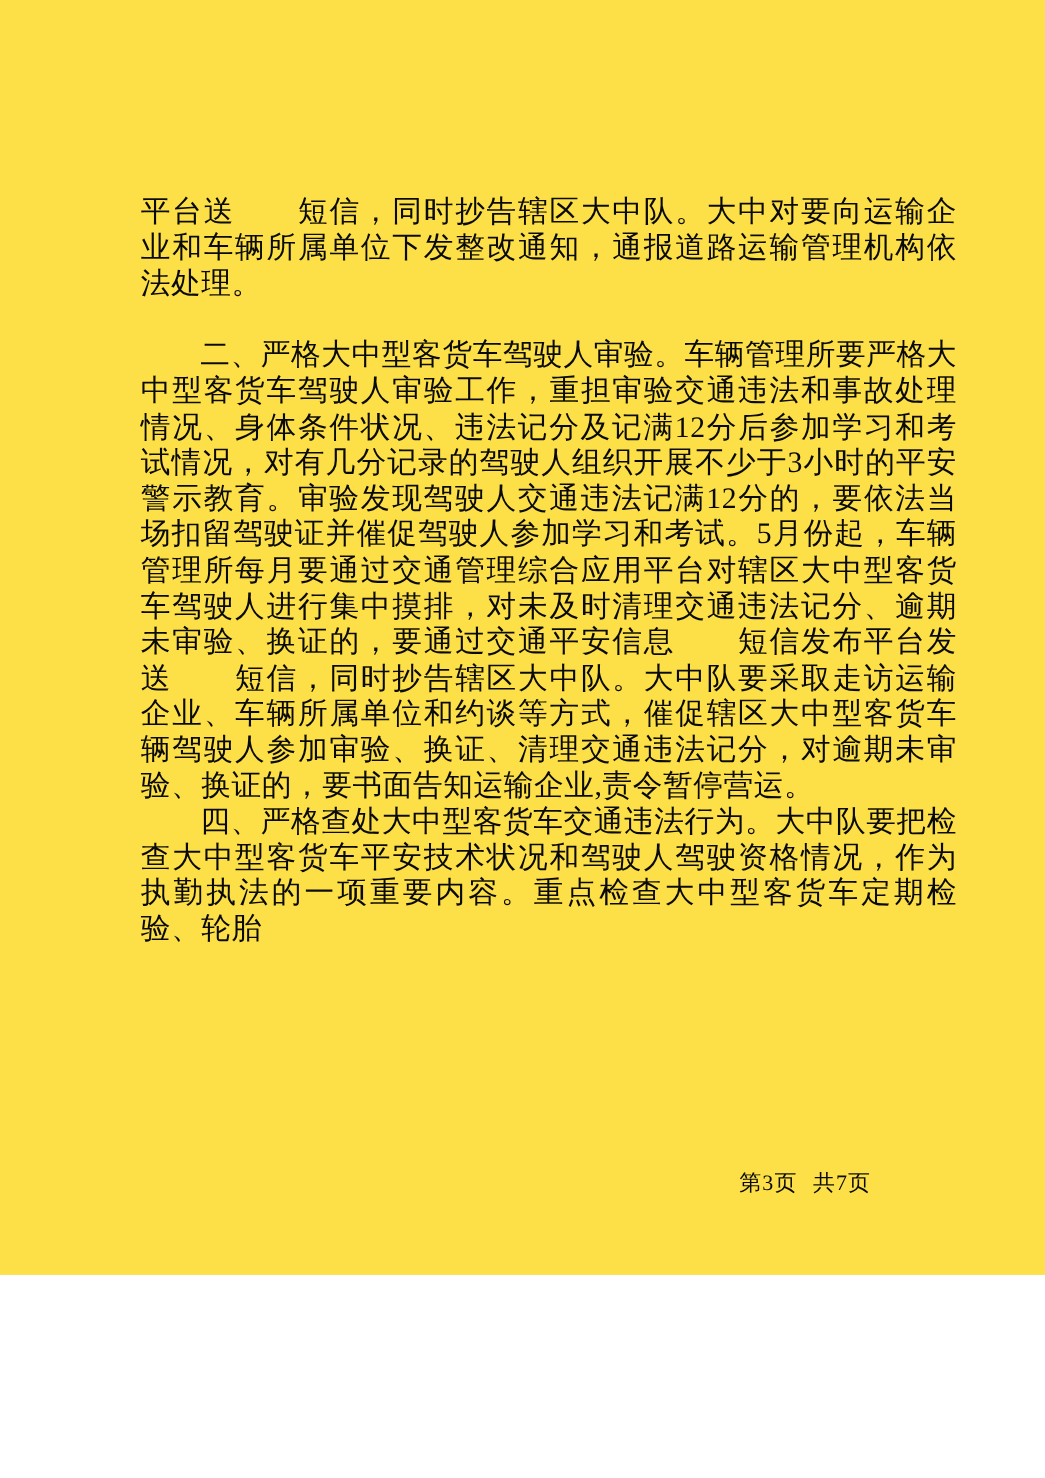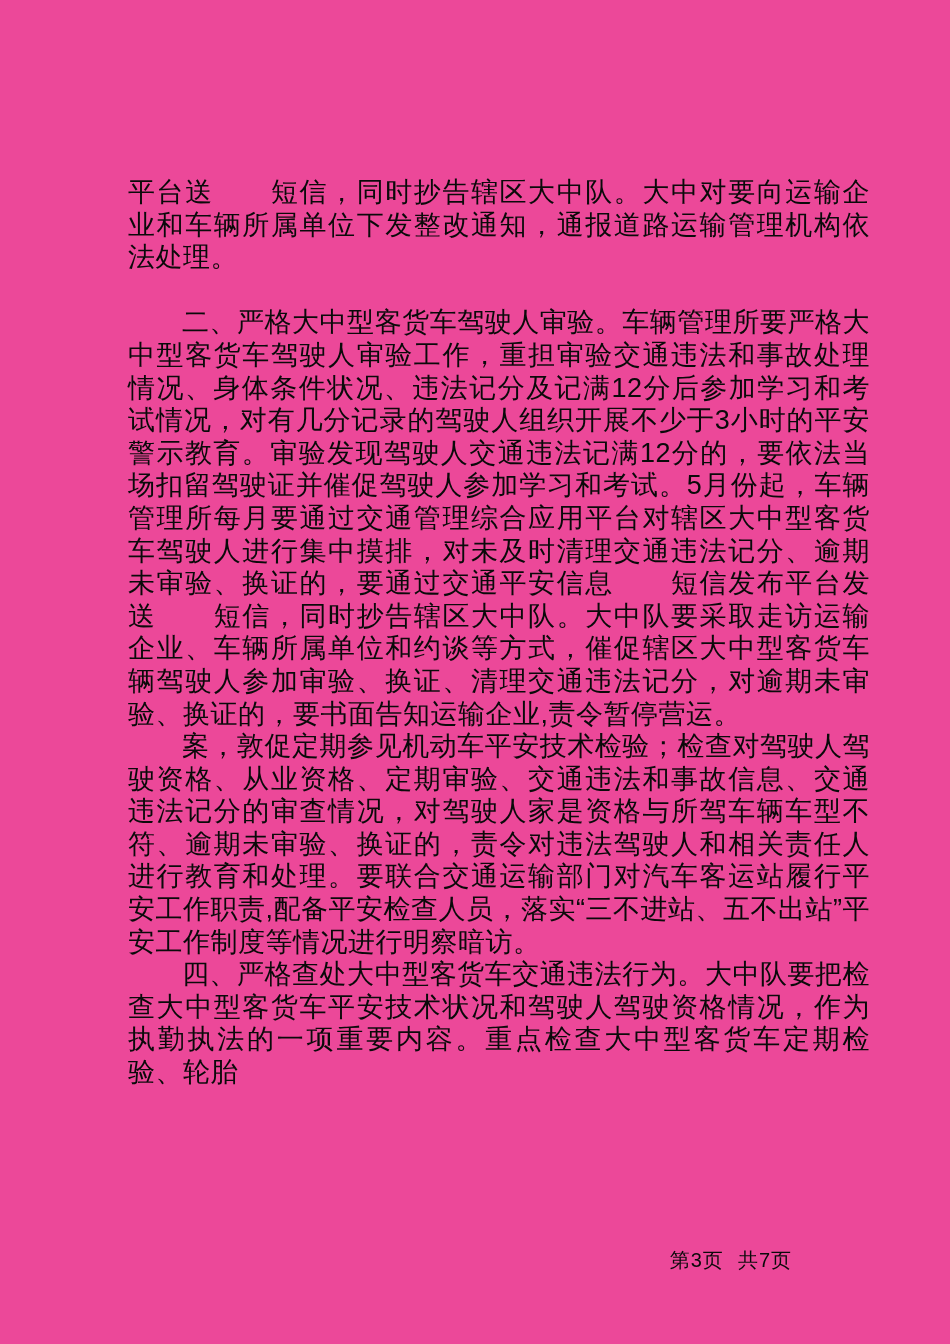--- a/index.html
+++ b/index.html
@@ -3,24 +3,24 @@
 <meta charset="utf-8">
 <style>
   html, body {
     margin: 0;
     padding: 0;
     background: #ffffff;
   }
   .page {
     position: relative;
     width: 950px;
-    height: 1344px;
-    background: #ec4899;
+    height: 1159px;
+    background: #fde047;
     overflow: hidden;
-    font-family: Liberation Sans, sans-serif;
+    font-family: Liberation Serif, serif;
     color: #0a0a0a;
   }
   .content {
     position: absolute;
     left: 128px;
     right: 80px;
     top: 176px;
   }
   .para {
     margin: 0;
@@ -53,20 +53,19 @@
     width: 14px;
   }
 </style>
 </head>
 <body>
 
 <div class="page">
   <div class="content">
     <p class="para">平台送　　短信，同时抄告辖区大中队。大中对要向运输企业和车辆所属单位下发整改通知，通报道路运输管理机构依法处理。</p>
     <p class="para indent space-before">二、严格大中型客货车驾驶人审验。车辆管理所要严格大中型客货车驾驶人审验工作，重担审验交通违法和事故处理情况、身体条件状况、违法记分及记满12分后参加学习和考试情况，对有几分记录的驾驶人组织开展不少于3小时的平安警示教育。审验发现驾驶人交通违法记满12分的，要依法当场扣留驾驶证并催促驾驶人参加学习和考试。5月份起，车辆管理所每月要通过交通管理综合应用平台对辖区大中型客货车驾驶人进行集中摸排，对未及时清理交通违法记分、逾期未审验、换证的，要通过交通平安信息　　短信发布平台发送　　短信，同时抄告辖区大中队。大中队要采取走访运输企业、车辆所属单位和约谈等方式，催促辖区大中型客货车辆驾驶人参加审验、换证、清理交通违法记分，对逾期未审验、换证的，要书面告知运输企业,责令暂停营运。</p>
-    <p class="para indent">案，敦促定期参见机动车平安技术检验；检查对驾驶人驾驶资格、从业资格、定期审验、交通违法和事故信息、交通违法记分的审查情况，对驾驶人家是资格与所驾车辆车型不符、逾期未审验、换证的，责令对违法驾驶人和相关责任人进行教育和处理。要联合交通运输部门对汽车客运站履行平安工作职责,配备平安检查人员，落实“三不进站、五不出站”平安工作制度等情况进行明察暗访。</p>
     <p class="para indent">四、严格查处大中型客货车交通违法行为。大中队要把检查大中型客货车平安技术状况和驾驶人驾驶资格情况，作为执勤执法的一项重要内容。重点检查大中型客货车定期检验、轮胎</p>
   </div>
 
   <div class="footer">
     <span>第3页</span><span class="sep"></span><span>共7页</span>
   </div>
 </div>
 
 </body></html>

